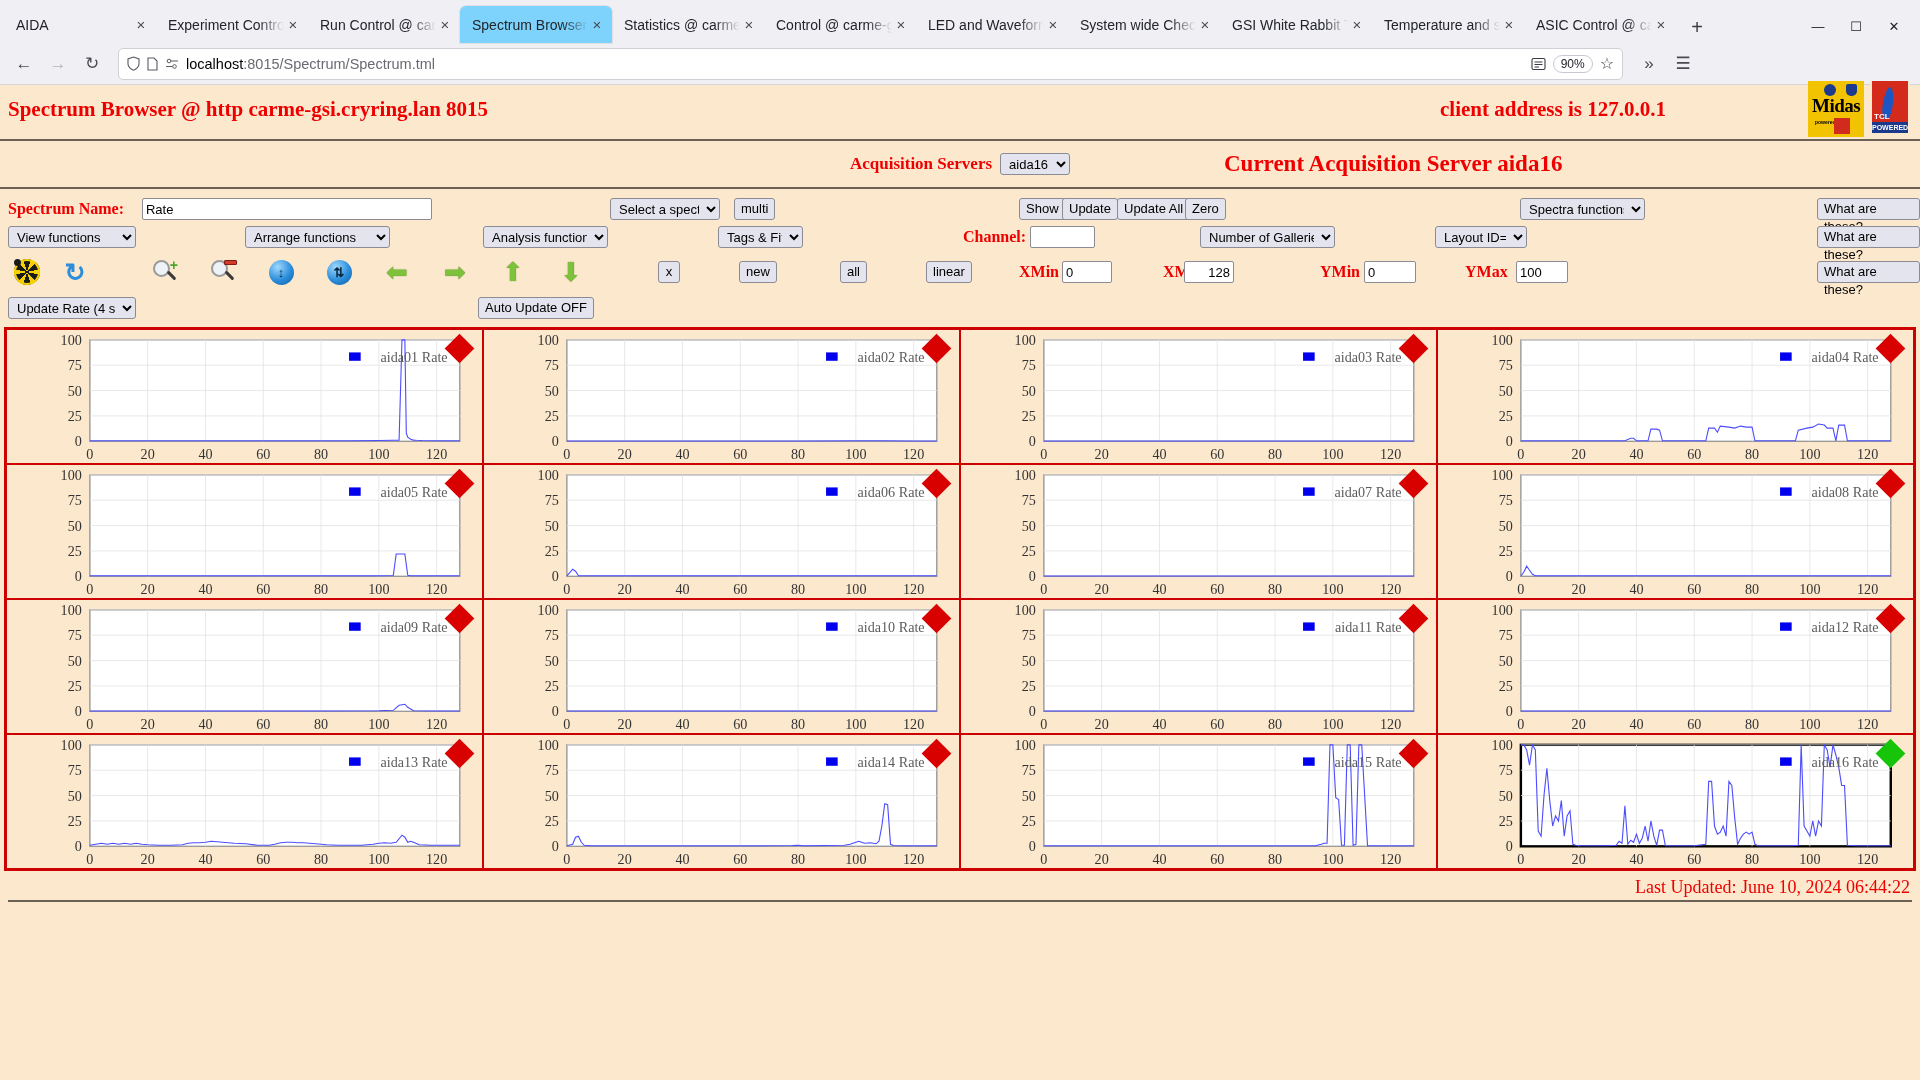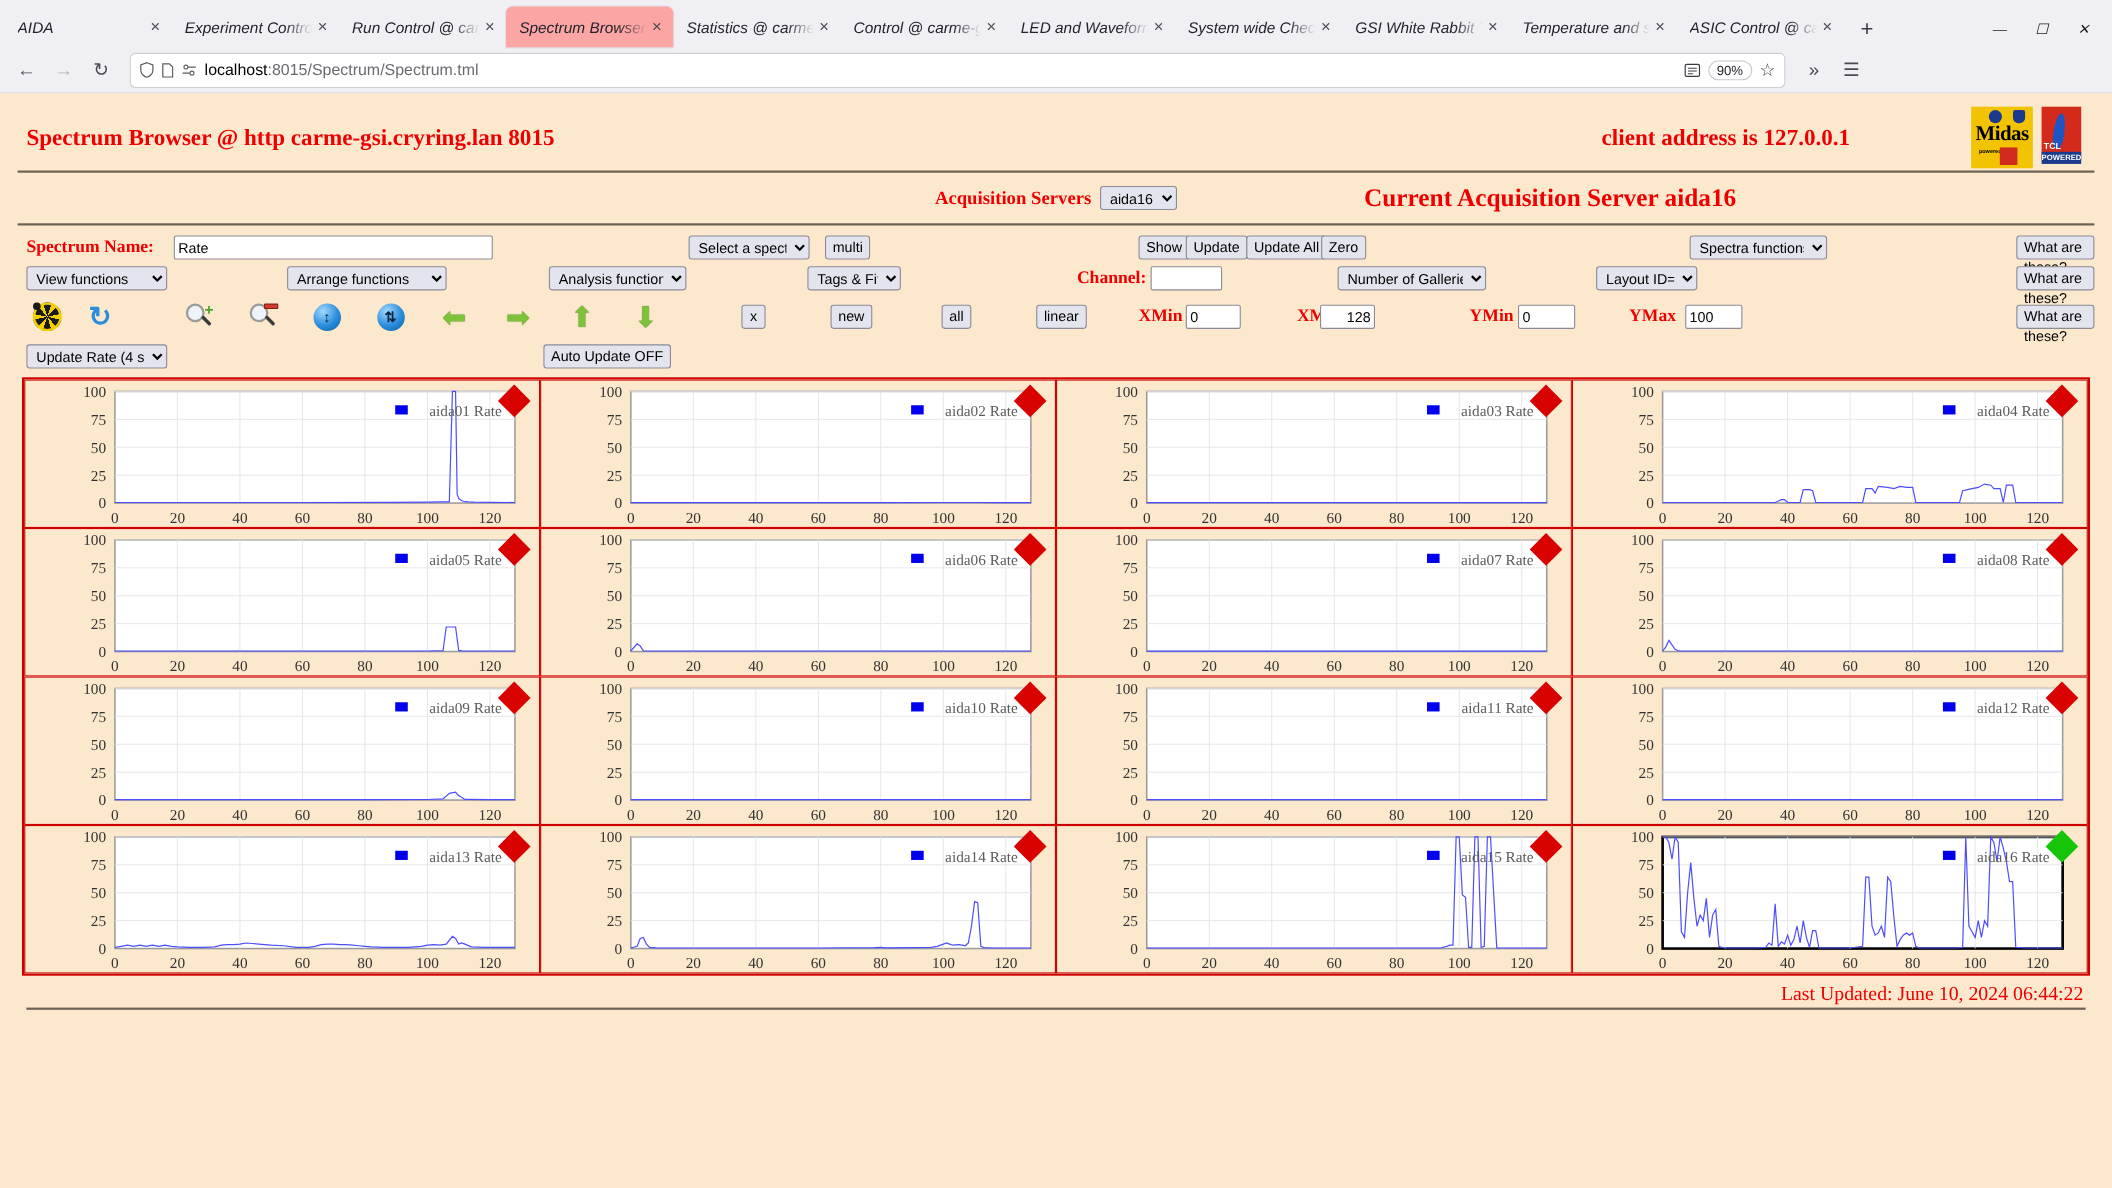--- a/index.html
+++ b/index.html
@@ -6,28 +6,28 @@
   html, body { margin:0; padding:0; }
   body {
     width:1920px; height:1080px; overflow:hidden;
     background:#fce8cd;
     font-family:"Liberation Sans", sans-serif;
     font-size:13px;
   }
 
   
   #browser-chrome { background:#f0f0f4; width:100%; }
-  #tabstrip { display:flex; align-items:flex-end; height:43px; padding:4px 4px 0 4px; background:#f0f0f4; position:relative;font-style:italic; }
+  #tabstrip { display:flex; align-items:flex-end; height:43px; padding:4px 4px 0 4px; background:#f0f0f4; position:relative; }
   .tab {
     display:flex; align-items:center; justify-content:space-between;
     height:37px; min-width:0; flex:0 0 auto; width:152px;
     padding:0 6px 0 12px; border-radius:6px 6px 0 0;
     font-size:14px; color:#22242a; position:relative;
   }
-  .tab.active { background:#fca5a5; box-shadow:0 0 0 1px rgba(0,0,0,.06); }
+  .tab.active { background:#7dd3fc; box-shadow:0 0 0 1px rgba(0,0,0,.06); }
   .tab .tab-title {
     white-space:nowrap; overflow:hidden; flex:1 1 auto;
     -webkit-mask-image:linear-gradient(to right, #000 78%, transparent 100%);
     mask-image:linear-gradient(to right, #000 78%, transparent 100%);
   }
   .tab .tab-close { width:18px; height:18px; line-height:17px; text-align:center; font-size:15px; color:#4a4a50; flex:0 0 auto; border-radius:4px; }
   #new-tab-btn { width:30px; height:30px; line-height:28px; text-align:center; font-size:20px; color:#3a3a40; margin-left:6px; border-radius:5px; }
   #win-controls { margin-left:auto; display:flex; align-items:center; gap:2px; padding-right:4px; }
   .win-btn { width:36px; height:32px; line-height:32px; text-align:center; font-size:13px; color:#222; }
 
@@ -40,21 +40,21 @@
     border:1px solid #cfcfd6; max-width:1505px;
   }
   #urlbar .u-ico { color:#5a5a62; font-size:13px; display:flex; align-items:center; }
   #url-text { flex:1 1 auto; font-size:14.5px; color:#15151a; white-space:nowrap; overflow:hidden; }
   #url-text .host { color:#000; }
   #url-text .path { color:#6a6a72; }
   #zoom-badge { font-size:12px; color:#22242a; border:1px solid #c8c8d0; border-radius:11px; padding:1px 7px; background:#fff; }
   .nav-right { display:flex; align-items:center; gap:2px; }
 
   
-  #page { background:#fce8cd; padding:16px; position:relative; height:968px; }
+  #page { background:#fce8cd; padding:0; position:relative; height:968px; }
   hr.sep { border:none; border-top:2px solid #6b6155; margin:6px 0; height:0; }
 
   .headrow { display:flex; align-items:center; padding:0 8px; position:relative; }
   .title-red { color:#ee0000; font-family:"Liberation Serif", serif; font-weight:bold; font-size:21px; }
   .lbl-red { color:#ee0000; font-family:"Liberation Serif", serif; font-weight:bold; font-size:17px; }
   .lbl-red-sm { color:#ee0000; font-family:"Liberation Serif", serif; font-weight:bold; font-size:16px; }
 
   
   #logos { position:absolute; right:10px; top:-4px; display:flex; gap:6px; align-items:flex-start; }
   .logo-midas { width:56px; height:56px; background:#f2c300; position:relative; }

